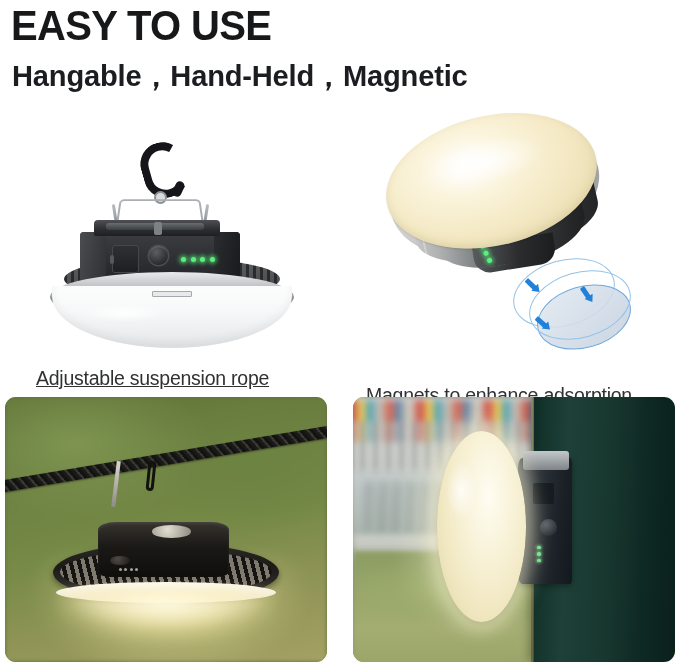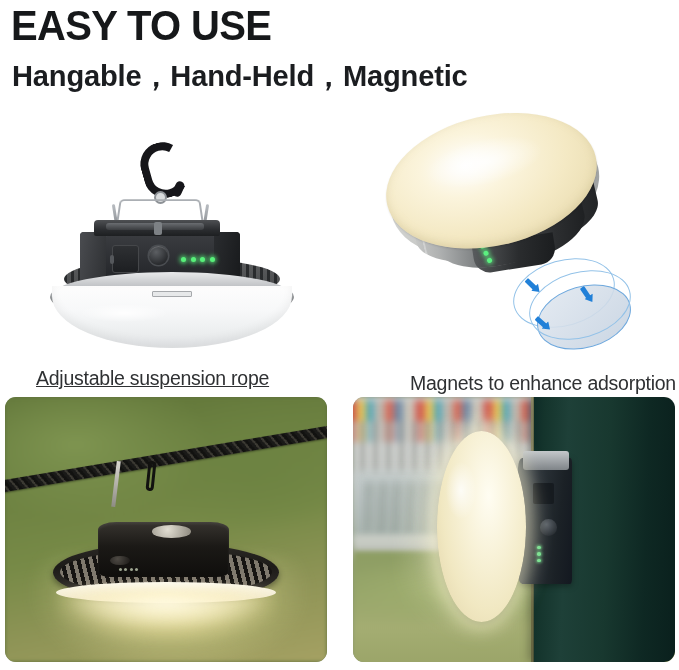--- a/index.html
+++ b/index.html
@@ -31,21 +31,21 @@
 
   
   .caption {
     position: absolute;
     font-size: 19.5px; line-height: 22px;
     font-weight: 400; color: #2f3133;
     letter-spacing: -0.25px;
     white-space: nowrap;
   }
   .cap-left  { left: 36px;  top: 367px; text-decoration: underline; }
-  .cap-right { left: 366px; top: 372px; margin-left: 44px; }
+  .cap-right { left: 366px; top: 384px; }
 
   
   .render-a { position: absolute; left: 28px; top: 128px; width: 290px; height: 222px; }
 
   .hookA {
     position: absolute; left: 114px; top: 14px; width: 44px; height: 56px;
     border: 8px solid #16161a;
     border-radius: 26px 26px 26px 26px;
     border-right-color: transparent;
     transform: rotate(-16deg);

